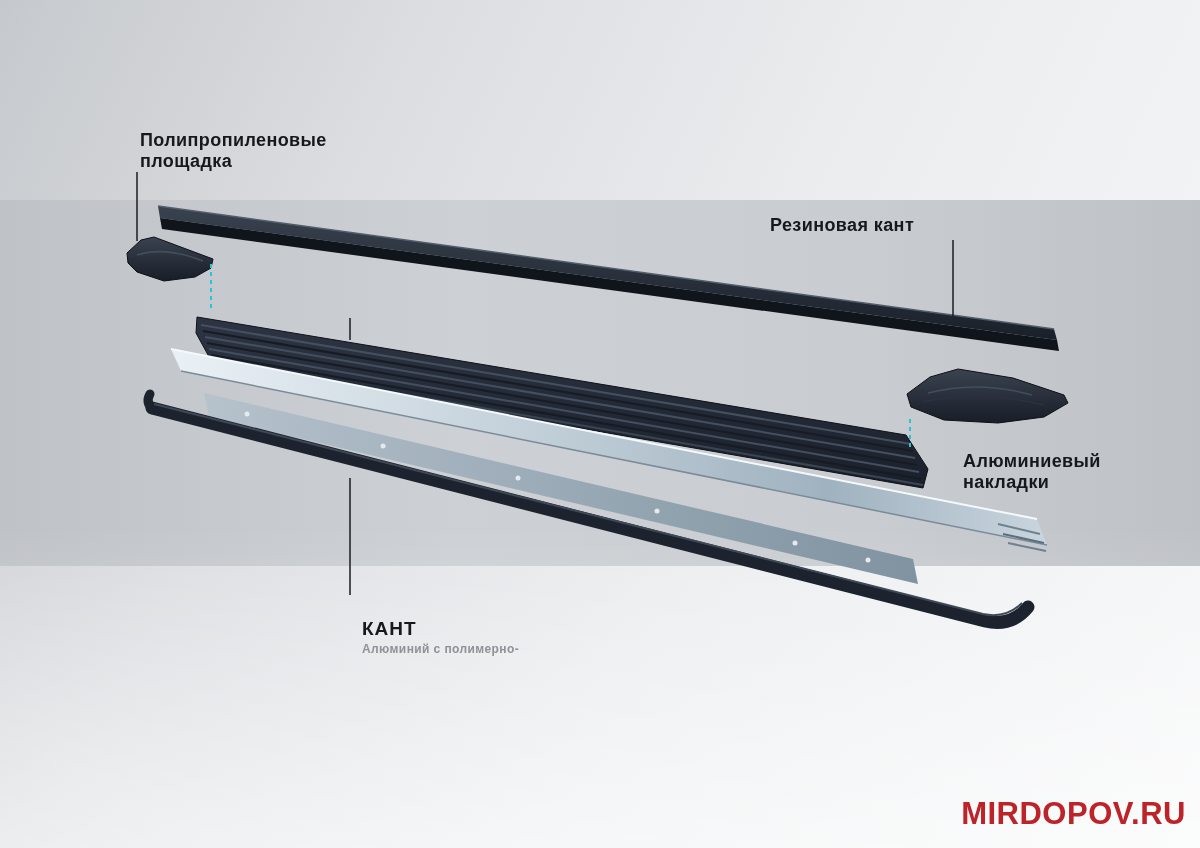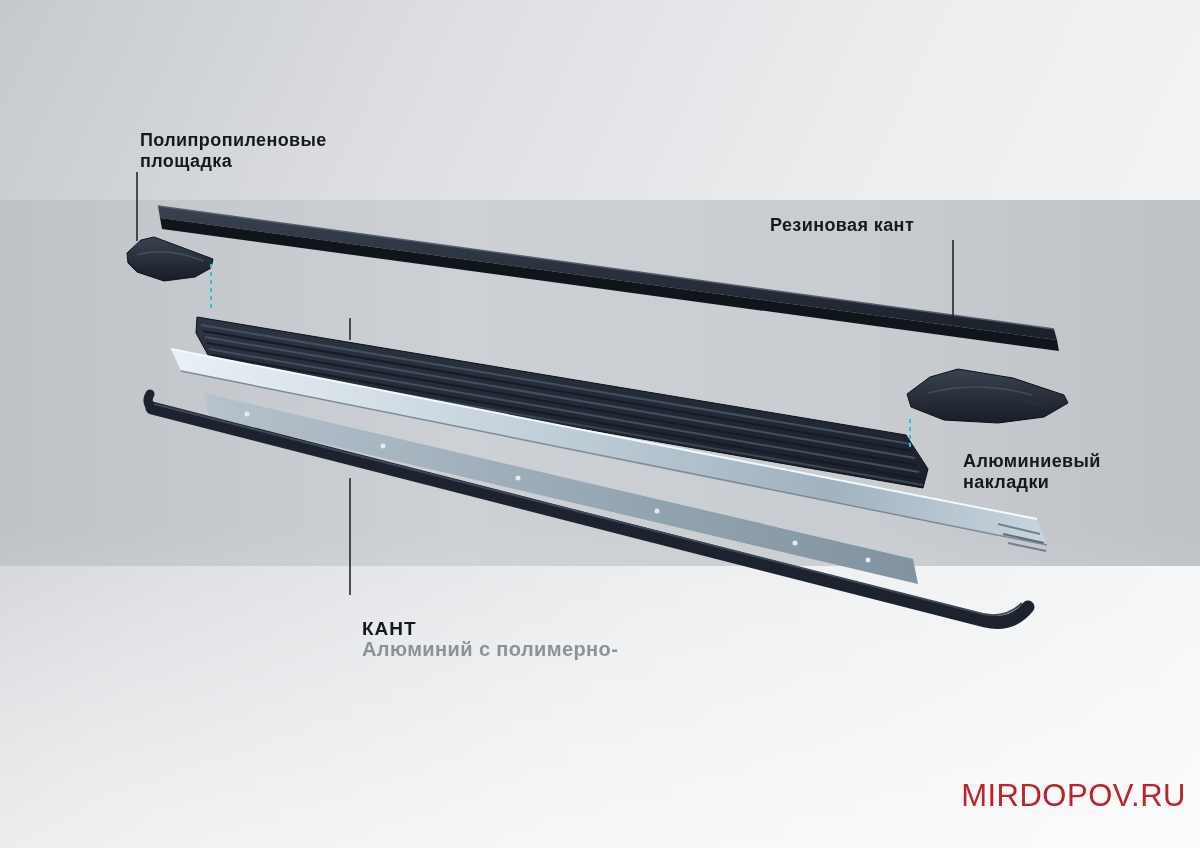--- a/index.html
+++ b/index.html
@@ -35,30 +35,30 @@
     line-height: 21px;
     letter-spacing: 0.4px;
     color: var(--label-dark, #15181c);
     white-space: nowrap;
   }
   .label .title {
     font-size: 19px;
     letter-spacing: 1px;
   }
   .label .subtitle {
-    font-size: 20px;
+    font-size: 12px;
     line-height: 20px;
     color: var(--subtitle-gray, #8d9298);
   }
   .label .subtitle:first-of-type { margin-top: 4px; }
   .watermark {
     position: absolute;
     right: 14px;
-    top: 778px;
-    font-weight: 400;
+    top: 796px;
+    font-weight: 700;
     font-size: 31px;
     letter-spacing: 0.5px;
     color: var(--watermark-red, #bc2429);
   }
 </style>
 </head>
 <body>
 
 <div class="stage">
 

